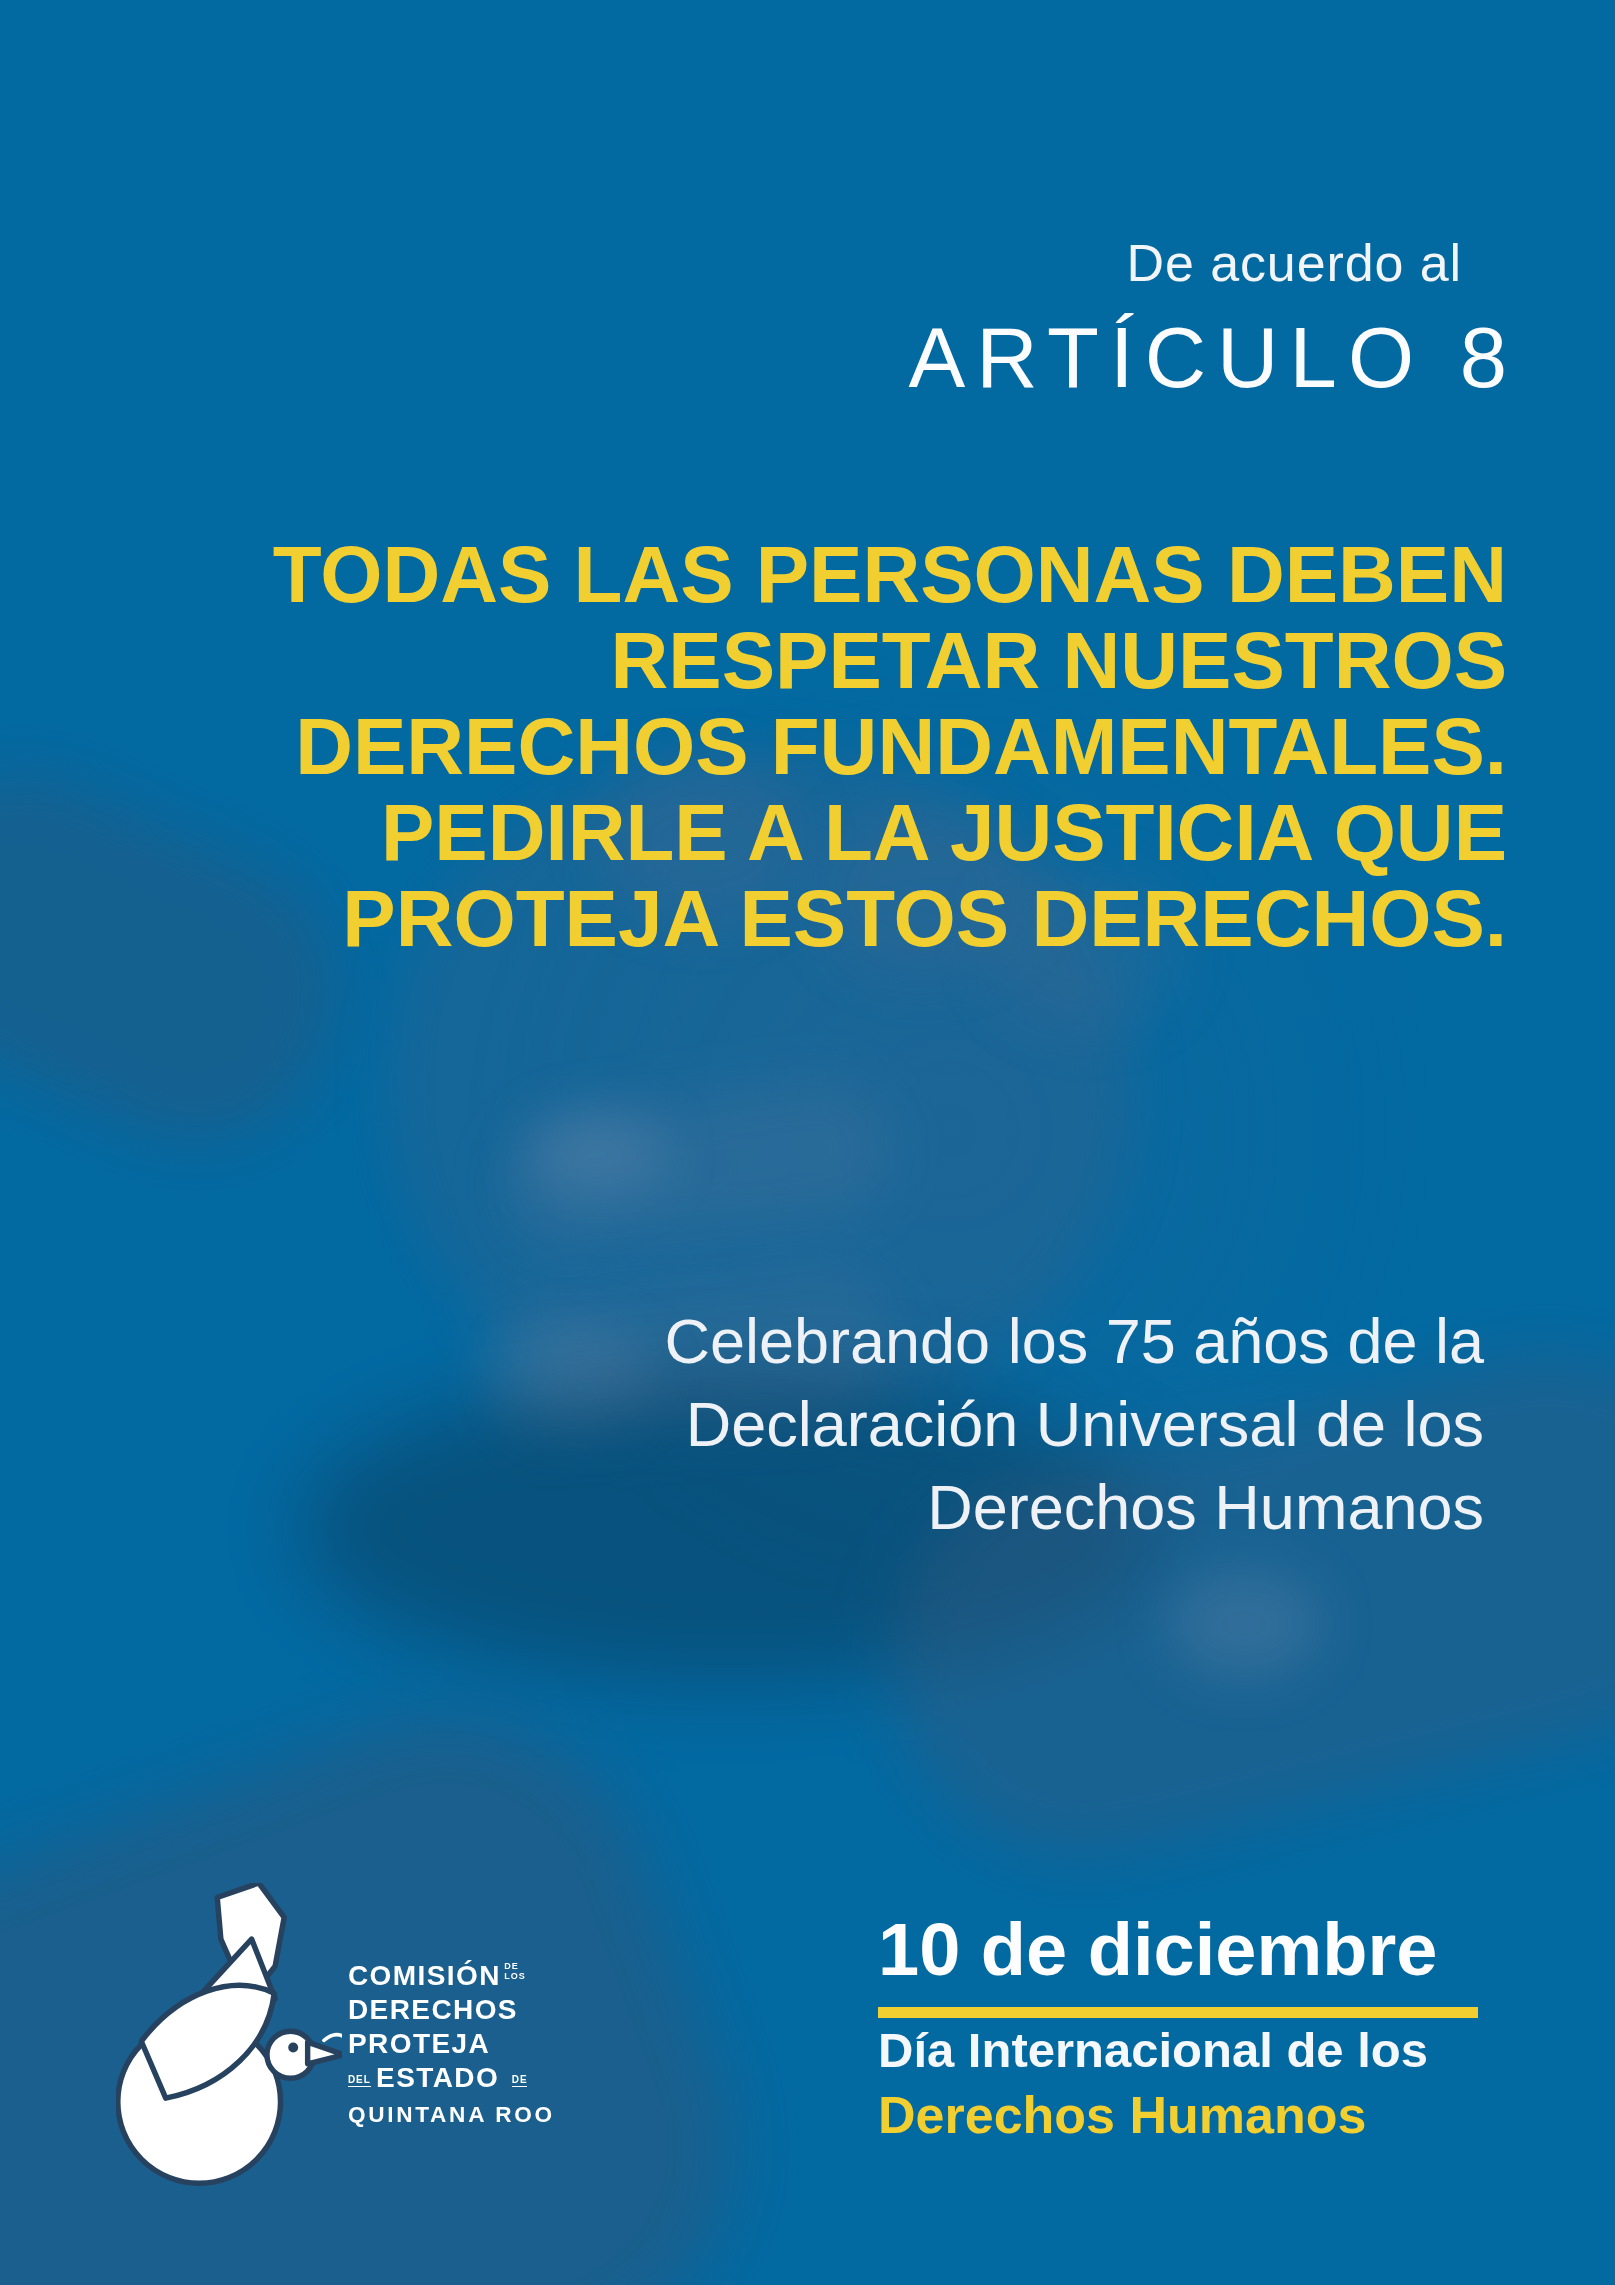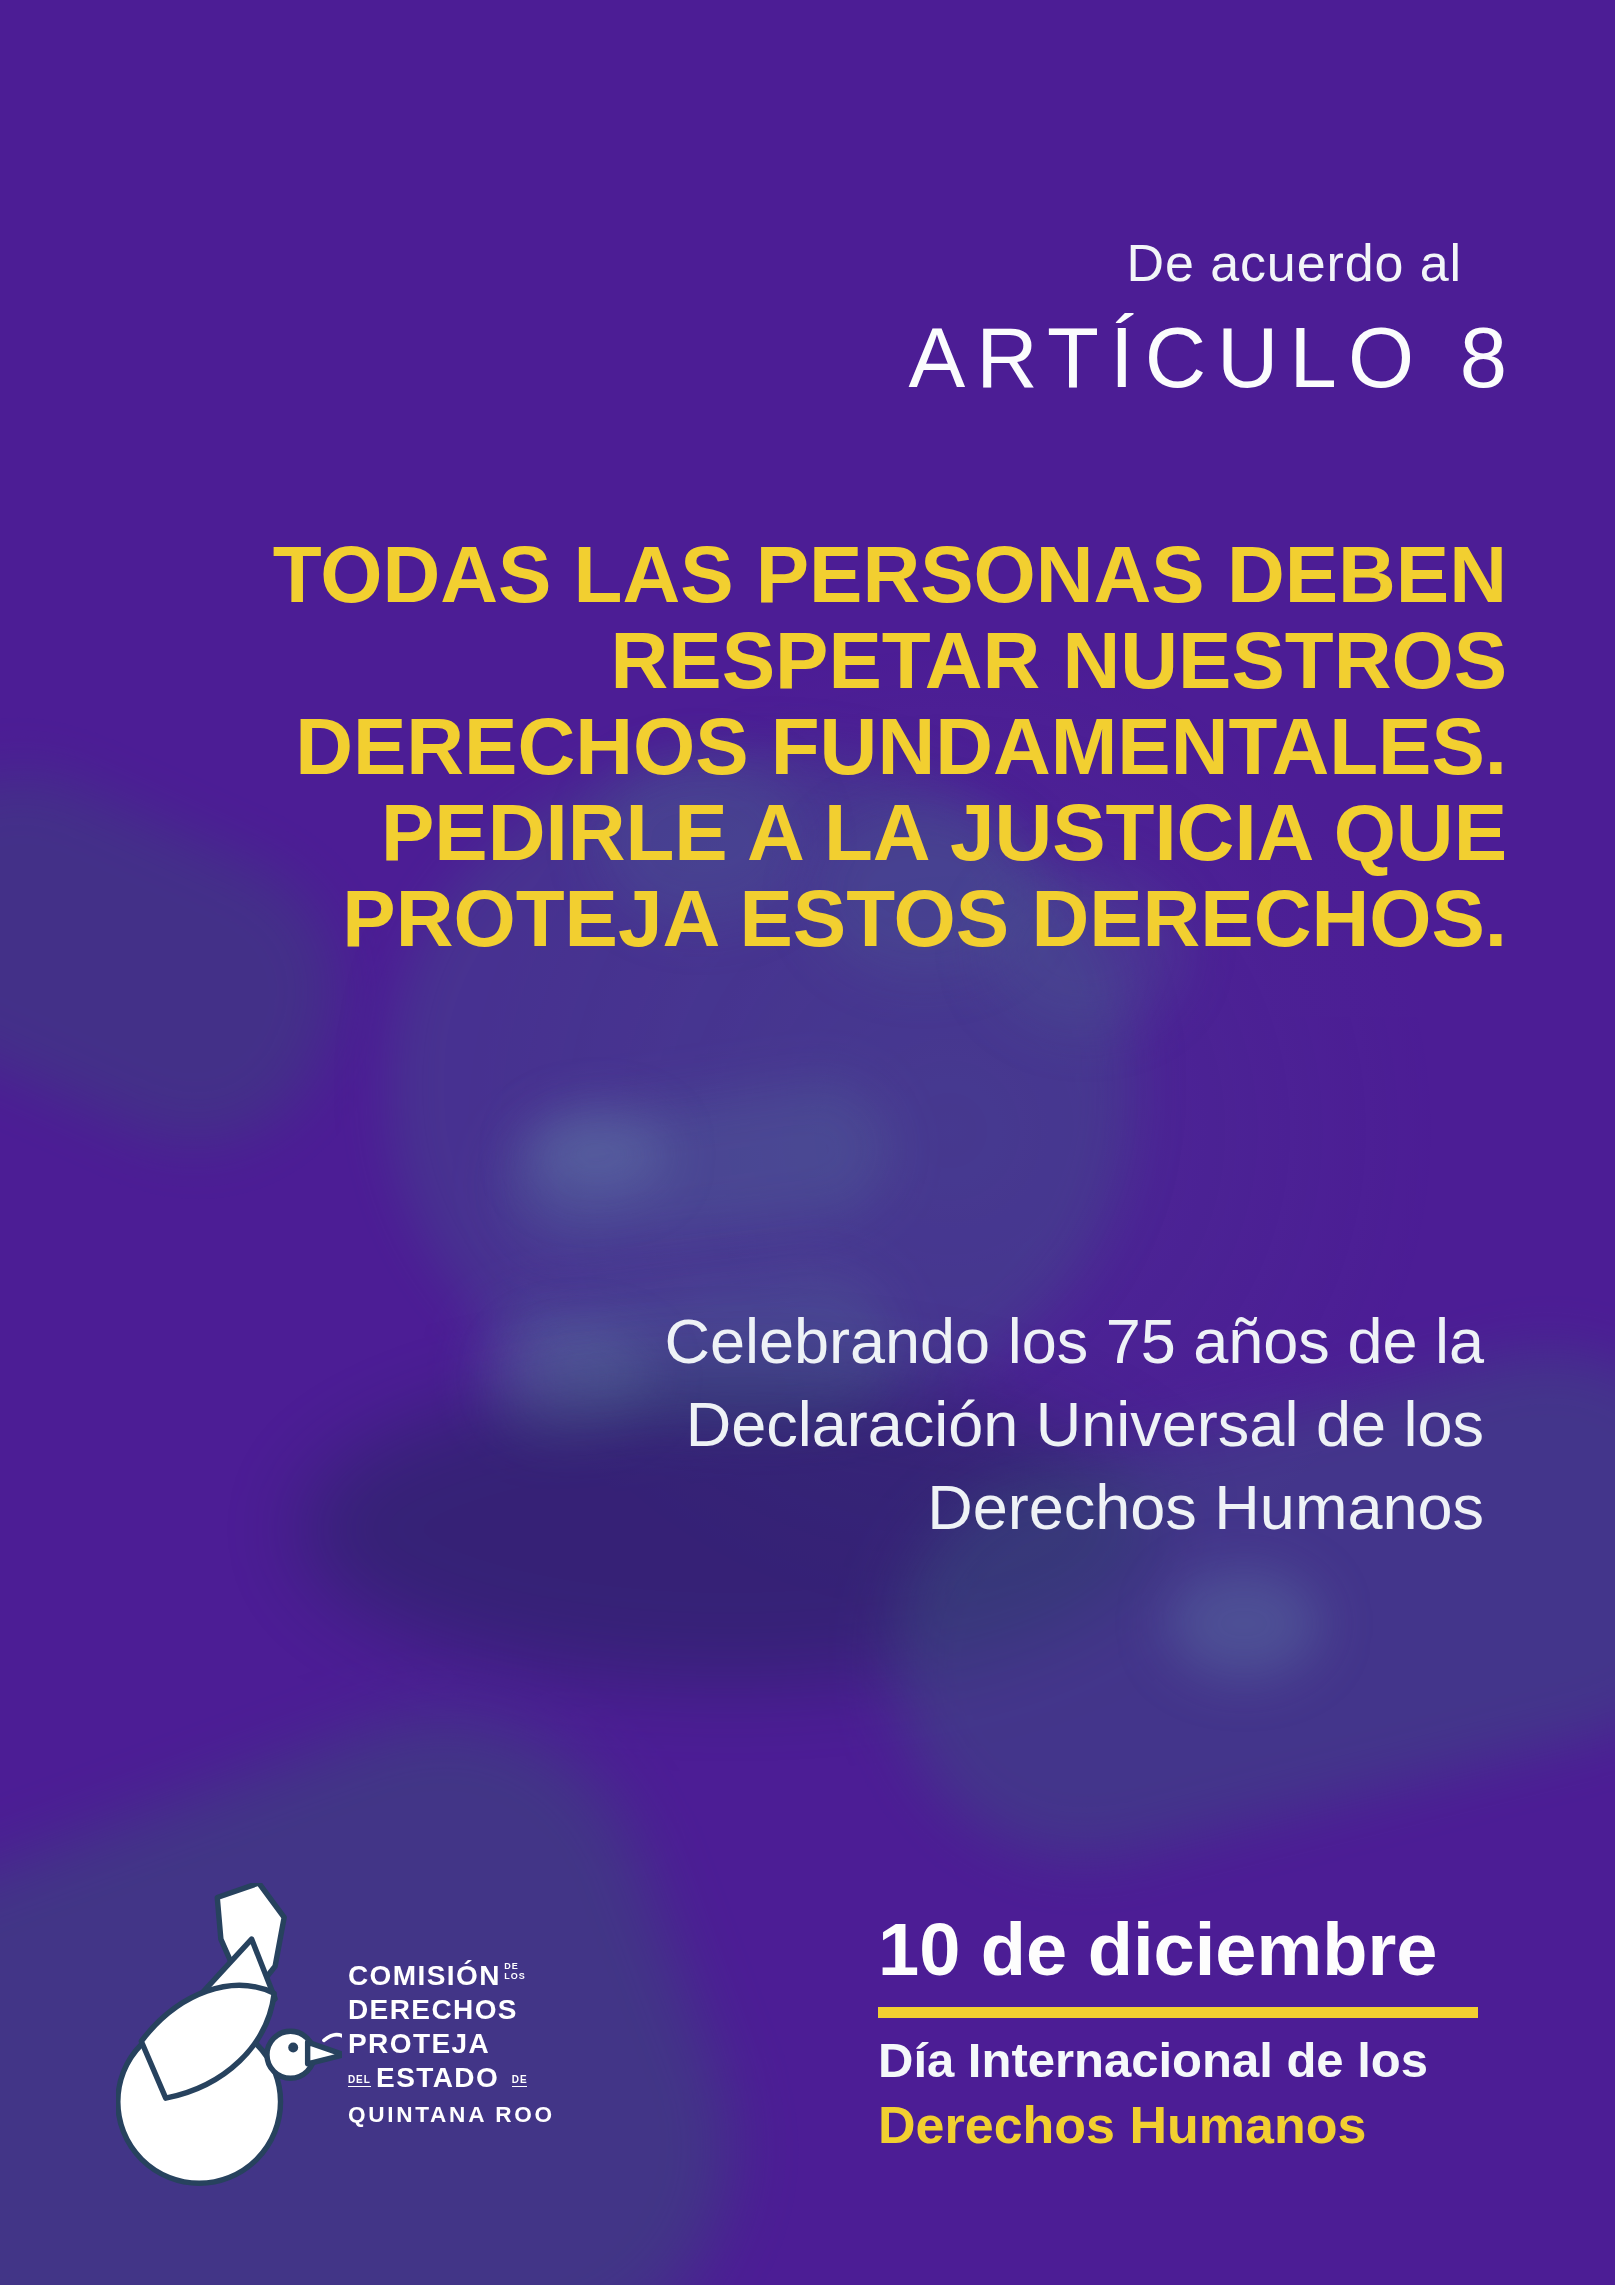--- a/index.html
+++ b/index.html
@@ -1,19 +1,19 @@
 <!DOCTYPE html>
 <html style="font-size:14.5px"><head>
 <meta charset="utf-8">
 <style>
   html,body{margin:0;padding:0;background:#1b2e44;}
   #poster{
     position:relative;
     width:1616px;height:2285px;
-    background:#4c1d95;
+    background:#0369a1;
     overflow:hidden;
     font-family:"Liberation Sans", sans-serif;
   }
   
   #photo{position:absolute;inset:0;opacity:.9;}
   .blob{position:absolute;border-radius:50%;filter:blur(25px);}
   .b-fist   {left:389px;top:751px;width:742px;height:669px;background:rgba(62,96,134,.34);border-radius:48%;}
   .b-kn1    {left:597px;top:760px;width:208px;height:163px;background:rgba(74,108,146,.28);}
   .b-kn2    {left:814px;top:805px;width:217px;height:172px;background:rgba(74,108,146,.26);}
   .b-kn3    {left:986px;top:868px;width:199px;height:163px;background:rgba(74,108,146,.24);}
@@ -63,21 +63,21 @@
   .inline-small{font-size:10px;letter-spacing:0.9px;border-bottom:1.8px solid #fff;line-height:12.7px;margin:12.7px 5.4px 0 0;align-self:flex-start;}
   .inline-small.right{margin:12.7px 0 0 12.7px;}
   .logo-last{font-size:22.6px;letter-spacing:2.7px;margin-top:2.7px;}
 
   
   .event{
     position:absolute;top:1907px;right:138px;text-align:left;white-space:nowrap;
   }
   .event .date{font-size:74px;font-weight:800;color:#fdfdfd;letter-spacing:0;}
   .event .divider{height:11.8px;width:600px;background:#f2cf30;margin:14.5px 0 0 auto;}
-  .event .line1{font-size:49px;font-weight:700;color:#f5f8fa;margin-top:14px;}
+  .event .line1{font-size:49px;font-weight:700;color:#f5f8fa;margin-top:4px;}
   .event .line2{font-size:52px;font-weight:800;color:#f2cf30;margin-top:7.2px;}
 </style>
 </head>
 <body>
 
 <div id="poster">
 
   <div id="photo">
     <div class="blob b-glow"></div>
     <div class="blob b-armL"></div>

